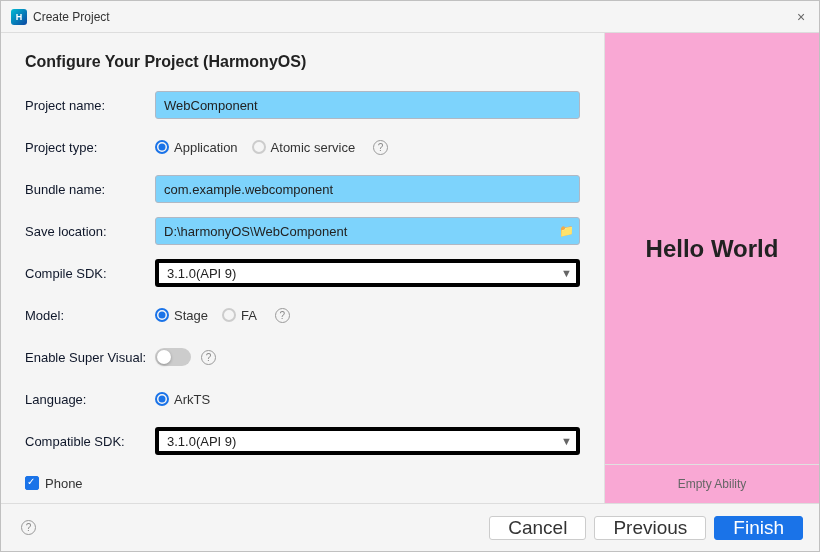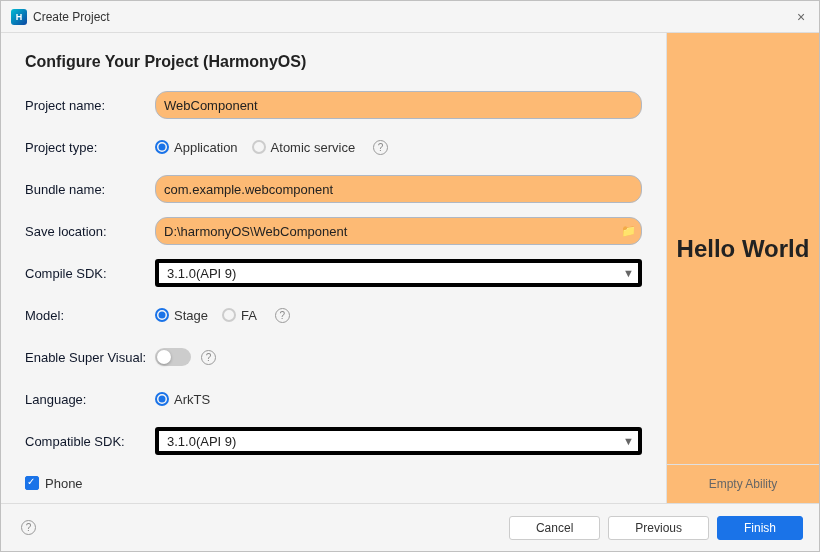--- a/index.html
+++ b/index.html
@@ -55,22 +55,22 @@
       display: flex;
       flex: 1;
       overflow: hidden;
     }
     .form-panel {
       flex: 1;
       padding: 20px 24px;
       overflow-y: auto;
     }
     .preview-panel {
-      width: 153px;
-      background: #fdba74;
+      width: 215px;
+      background: #f9a8d4;
       border-left: 1px solid #e0e0e0;
       display: flex;
       flex-direction: column;
       align-items: center;
       justify-content: center;
       gap: 0;
     }
     .preview-image-area {
       flex: 1;
       display: flex;
@@ -104,25 +104,25 @@
       color: #0f172a;
       flex-shrink: 0;
     }
     .form-control {
       flex: 1;
     }
     .text-input {
       width: 100%;
       height: 28px;
       border: 1px solid #b0b8c4;
-      border-radius: 12px;
+      border-radius: 3px;
       padding: 0 8px;
       font-size: 13px;
       color: #222;
-      background: #fdba74;
+      background: #7dd3fc;
       outline: none;
     }
     .input-with-icon {
       position: relative;
       display: flex;
       align-items: center;
     }
     .input-with-icon .text-input {
       padding-right: 36px;
     }
@@ -278,23 +278,23 @@
       display: flex;
       align-items: center;
     }
     .footer-right {
       display: flex;
       gap: 8px;
       align-items: center;
     }
     .btn {
       height: 24px;
-      padding: 0 26px;
+      padding: 0 18px;
       border-radius: 3px;
-      font-size: 12px;
+      font-size: 19px;
       cursor: pointer;
       border: 1px solid #ccc;
       background: #fff;
       color: #333;
     }
     .btn-primary {
       background: #1a73e8;
       color: #fff;
       border-color: #1a73e8;
     }

